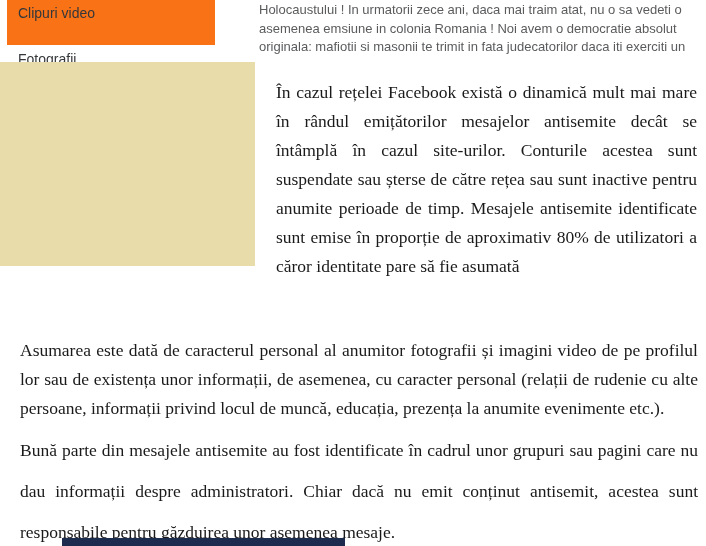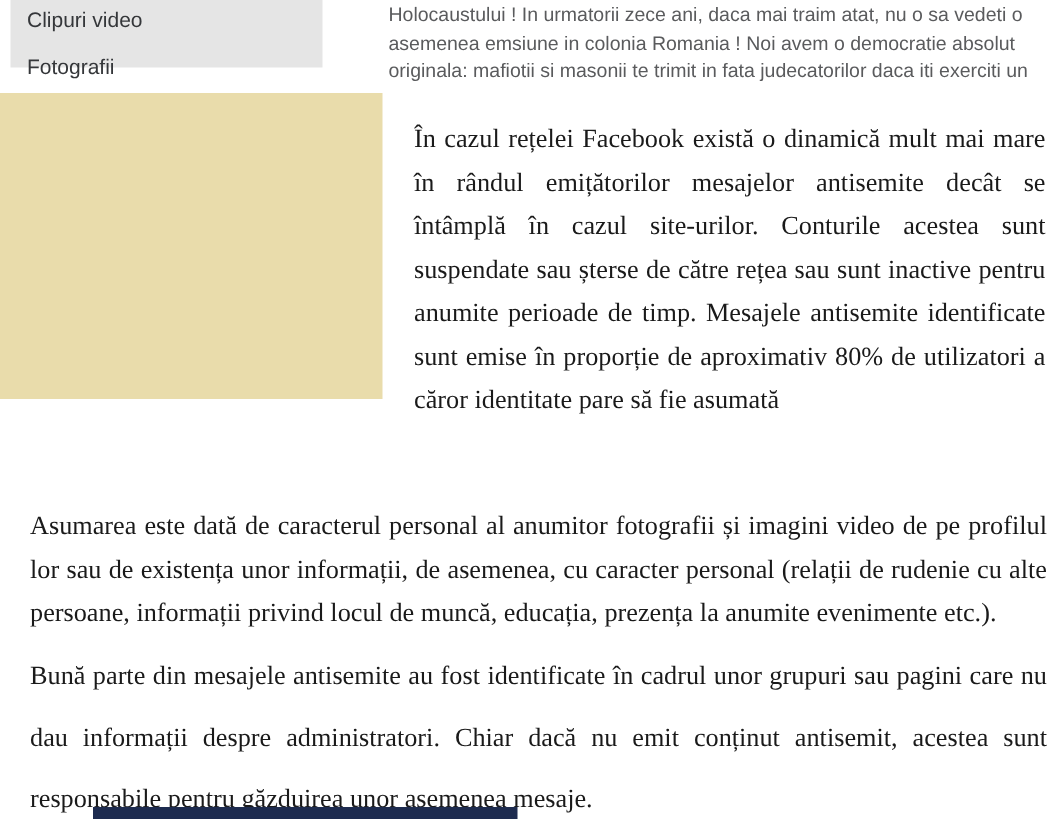--- a/index.html
+++ b/index.html
@@ -10,29 +10,29 @@
     background: #ffffff;
     overflow: hidden;
     position: relative;
     font-family: "Liberation Sans", sans-serif;
   }
   .abs { position: absolute; }
 
   
   .sidebar {
     left: 7px; top: 0; width: 208px; height: 45px;
-    background: #e5e5e5;
+    background: #f97316;
   }
   .sidebar-item {
     padding: 4px 0 4px 11px;
     font-size: 14px;
     line-height: 18px;
     color: #35373a;
   }
-  .sidebar-item + .sidebar-item { margin-top: 5px; }
+  .sidebar-item + .sidebar-item { margin-top: 20px; }
 
   
   .quote-fragment {
     left: 223px; top: 1px; width: 474px;
     font-size: 13px;
     line-height: 18.5px;
     color: #5a5b5d;
     margin-left: 36px;
   }
 

